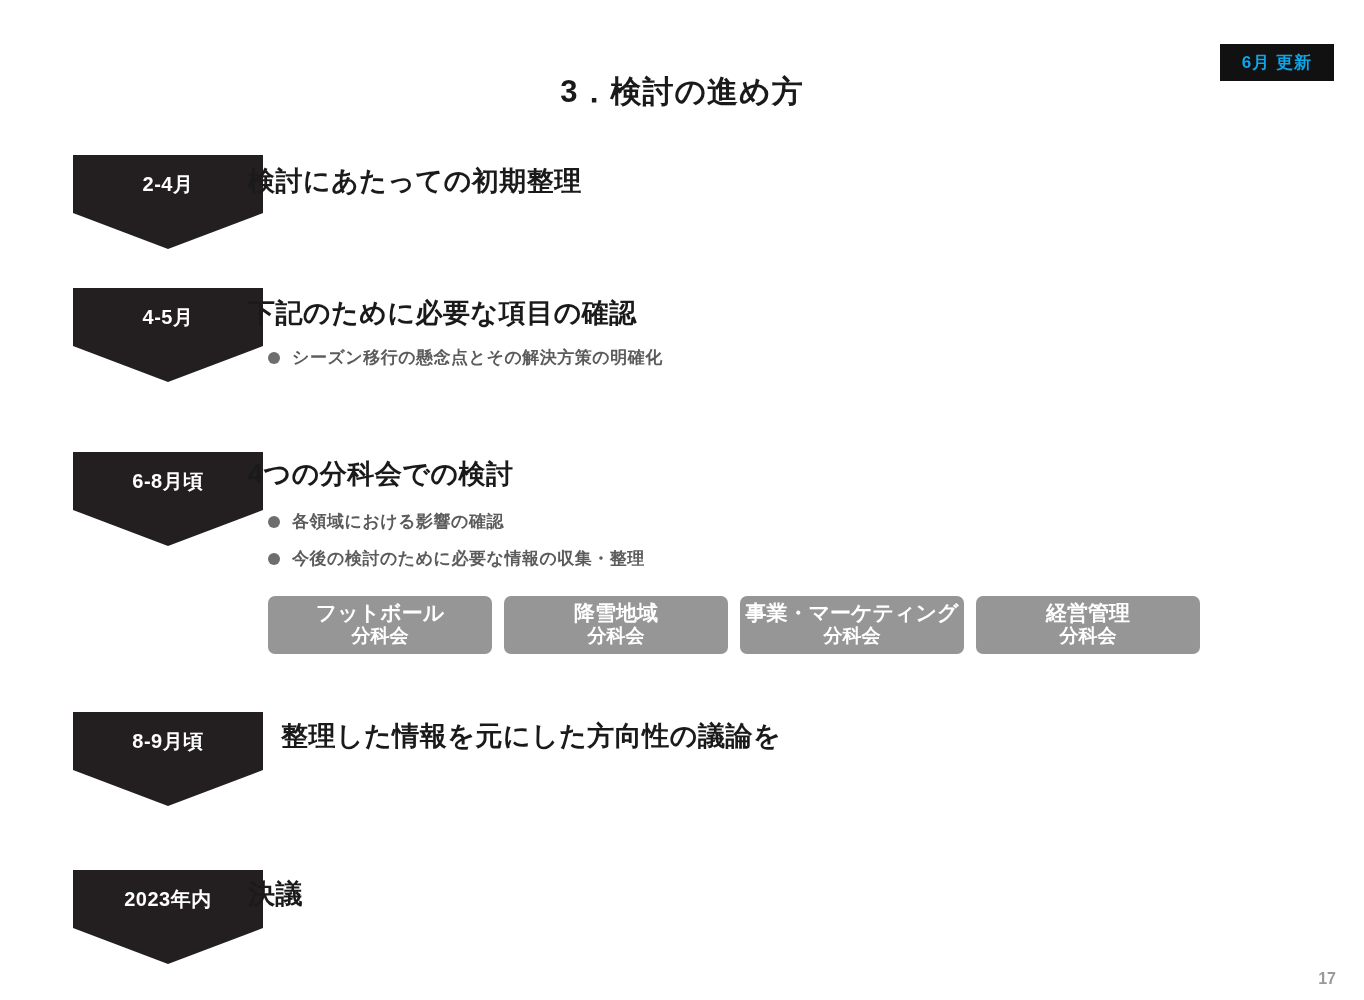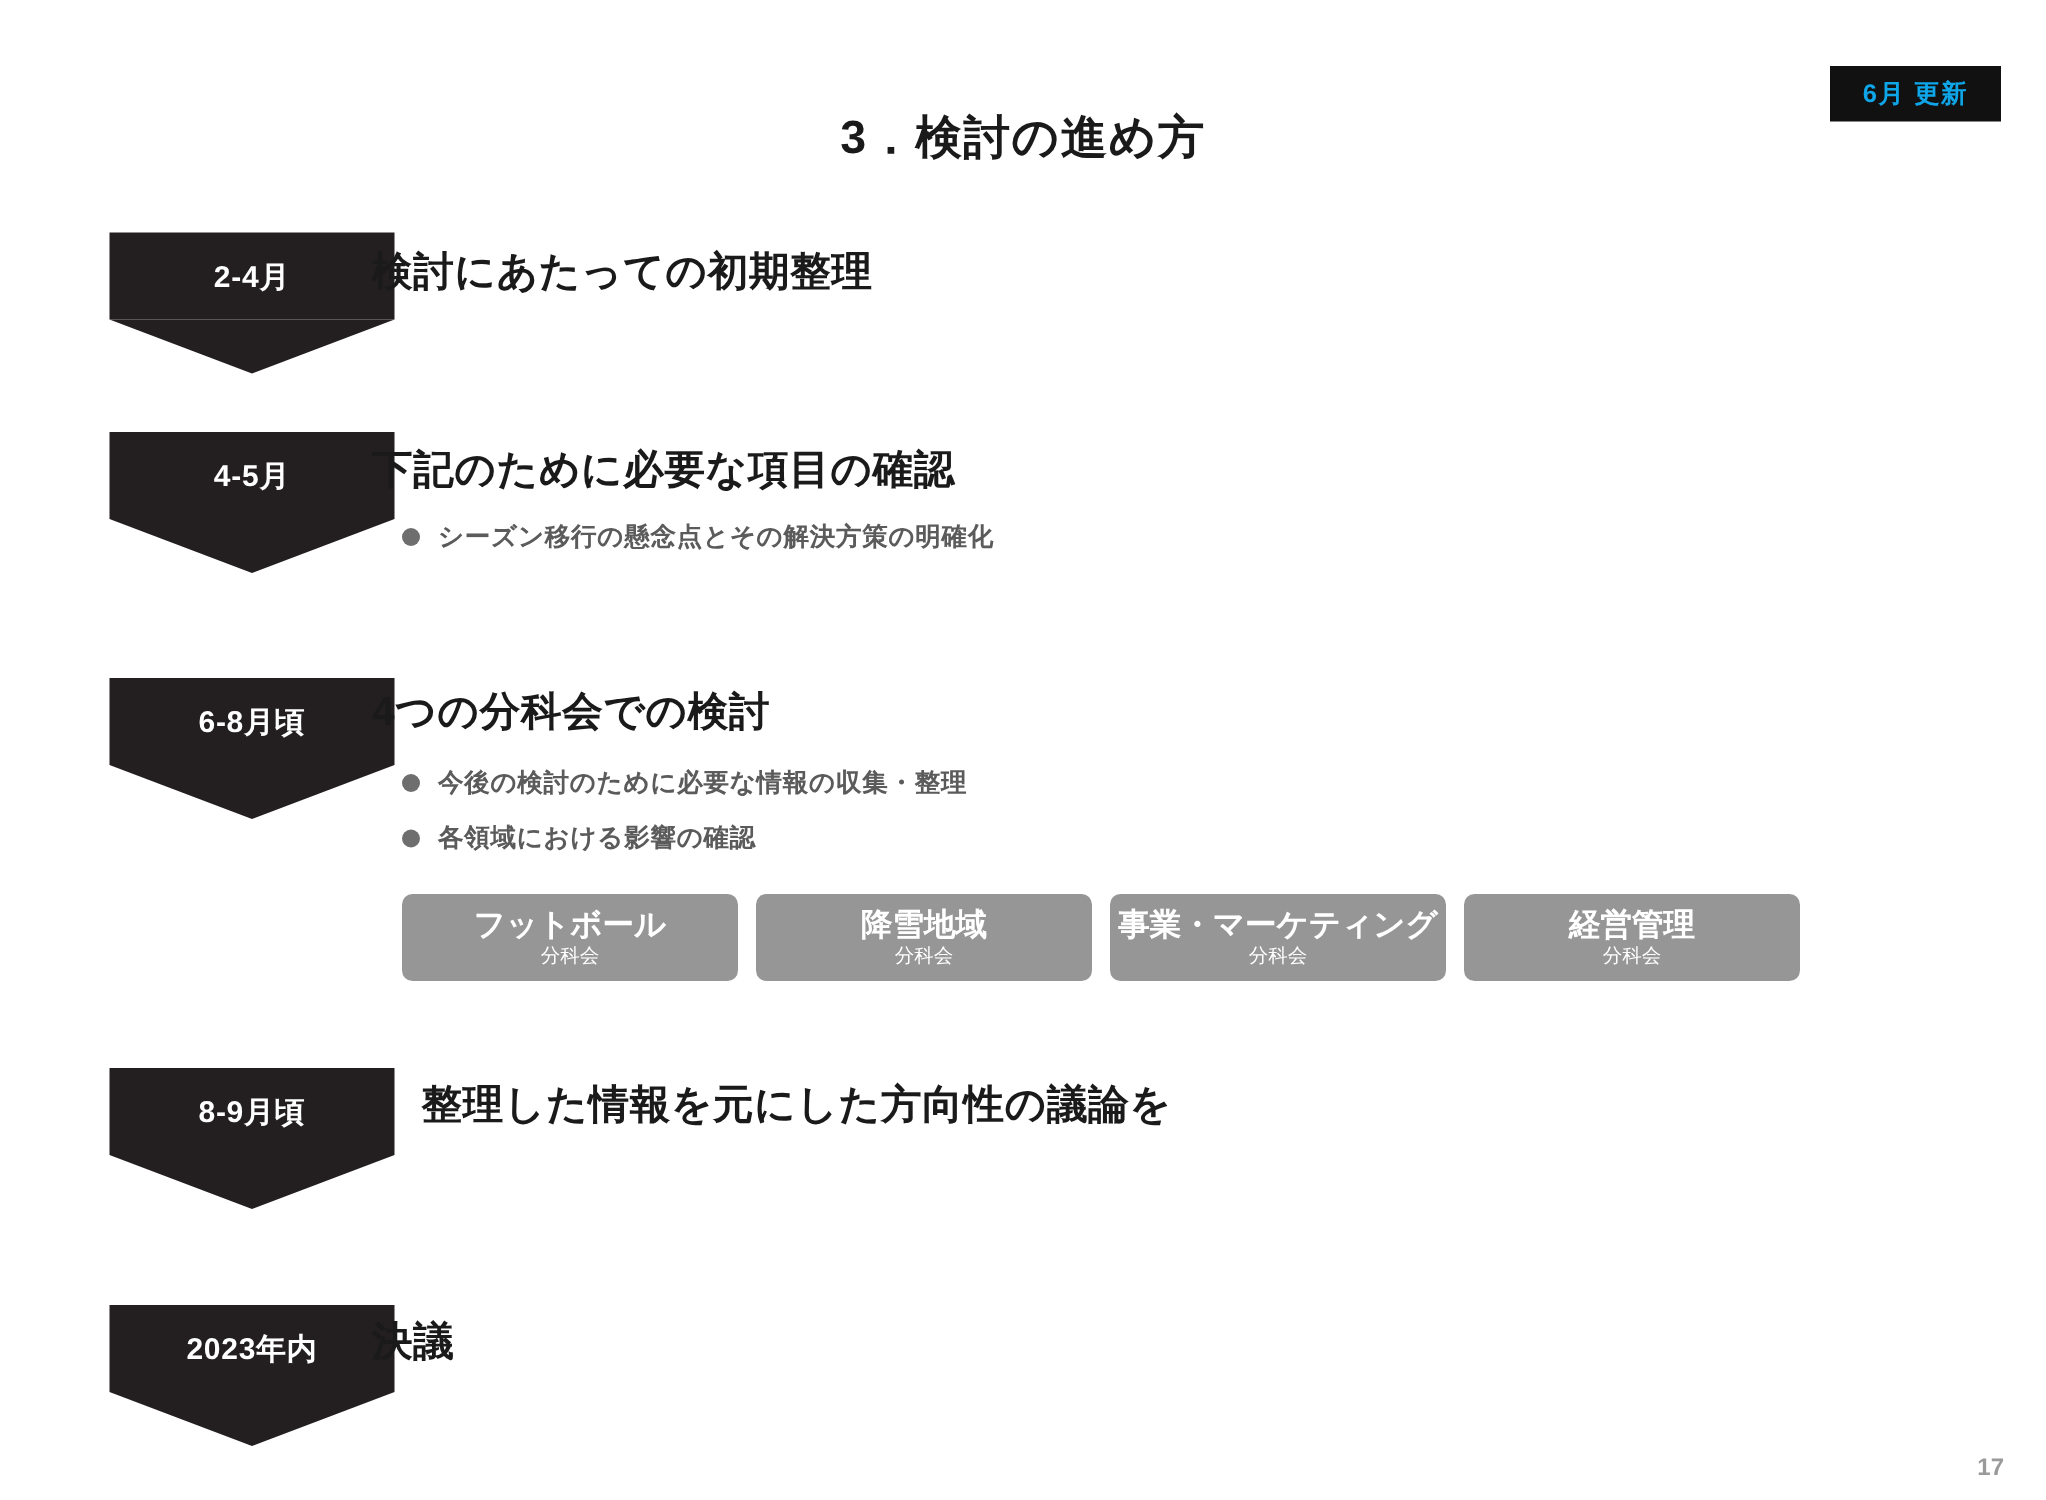--- a/index.html
+++ b/index.html
@@ -126,22 +126,22 @@
     justify-content: center;
     overflow: visible;
   }
   .chip-name {
     font-size: 21px;
     font-weight: bold;
     line-height: 1.05;
     white-space: nowrap;
   }
   .chip-sub {
-    font-size: 13px;
-    font-weight: normal;
+    font-size: 19px;
+    font-weight: bold;
     line-height: 1.2;
     margin-top: 1px;
   }
 
   .page-number {
     position: absolute;
     right: 28px;
     bottom: 12px;
     font-size: 16px;
     color: #9a9a9a;
@@ -169,25 +169,25 @@
     </div>
   </div>
 </div>
 
 <div class="row" style="top:452px;">
   <div class="tag">6-8月頃</div>
   <div class="phase-heading" style="top:4px;">4つの分科会での検討</div>
   <div class="bullets" style="top:58px;">
     <div class="bullet">
       <span class="dot"></span>
-      <span>今後の検討のために必要な情報の収集・整理</span>
+      <span>各領域における影響の確認</span>
     </div>
     <div class="bullet">
       <span class="dot"></span>
-      <span>各領域における影響の確認</span>
+      <span>今後の検討のために必要な情報の収集・整理</span>
     </div>
   </div>
 </div>
 
 <div class="chips">
   <div class="chip">
     <span class="chip-name">フットボール</span>
     <span class="chip-sub">分科会</span>
   </div>
   <div class="chip">

